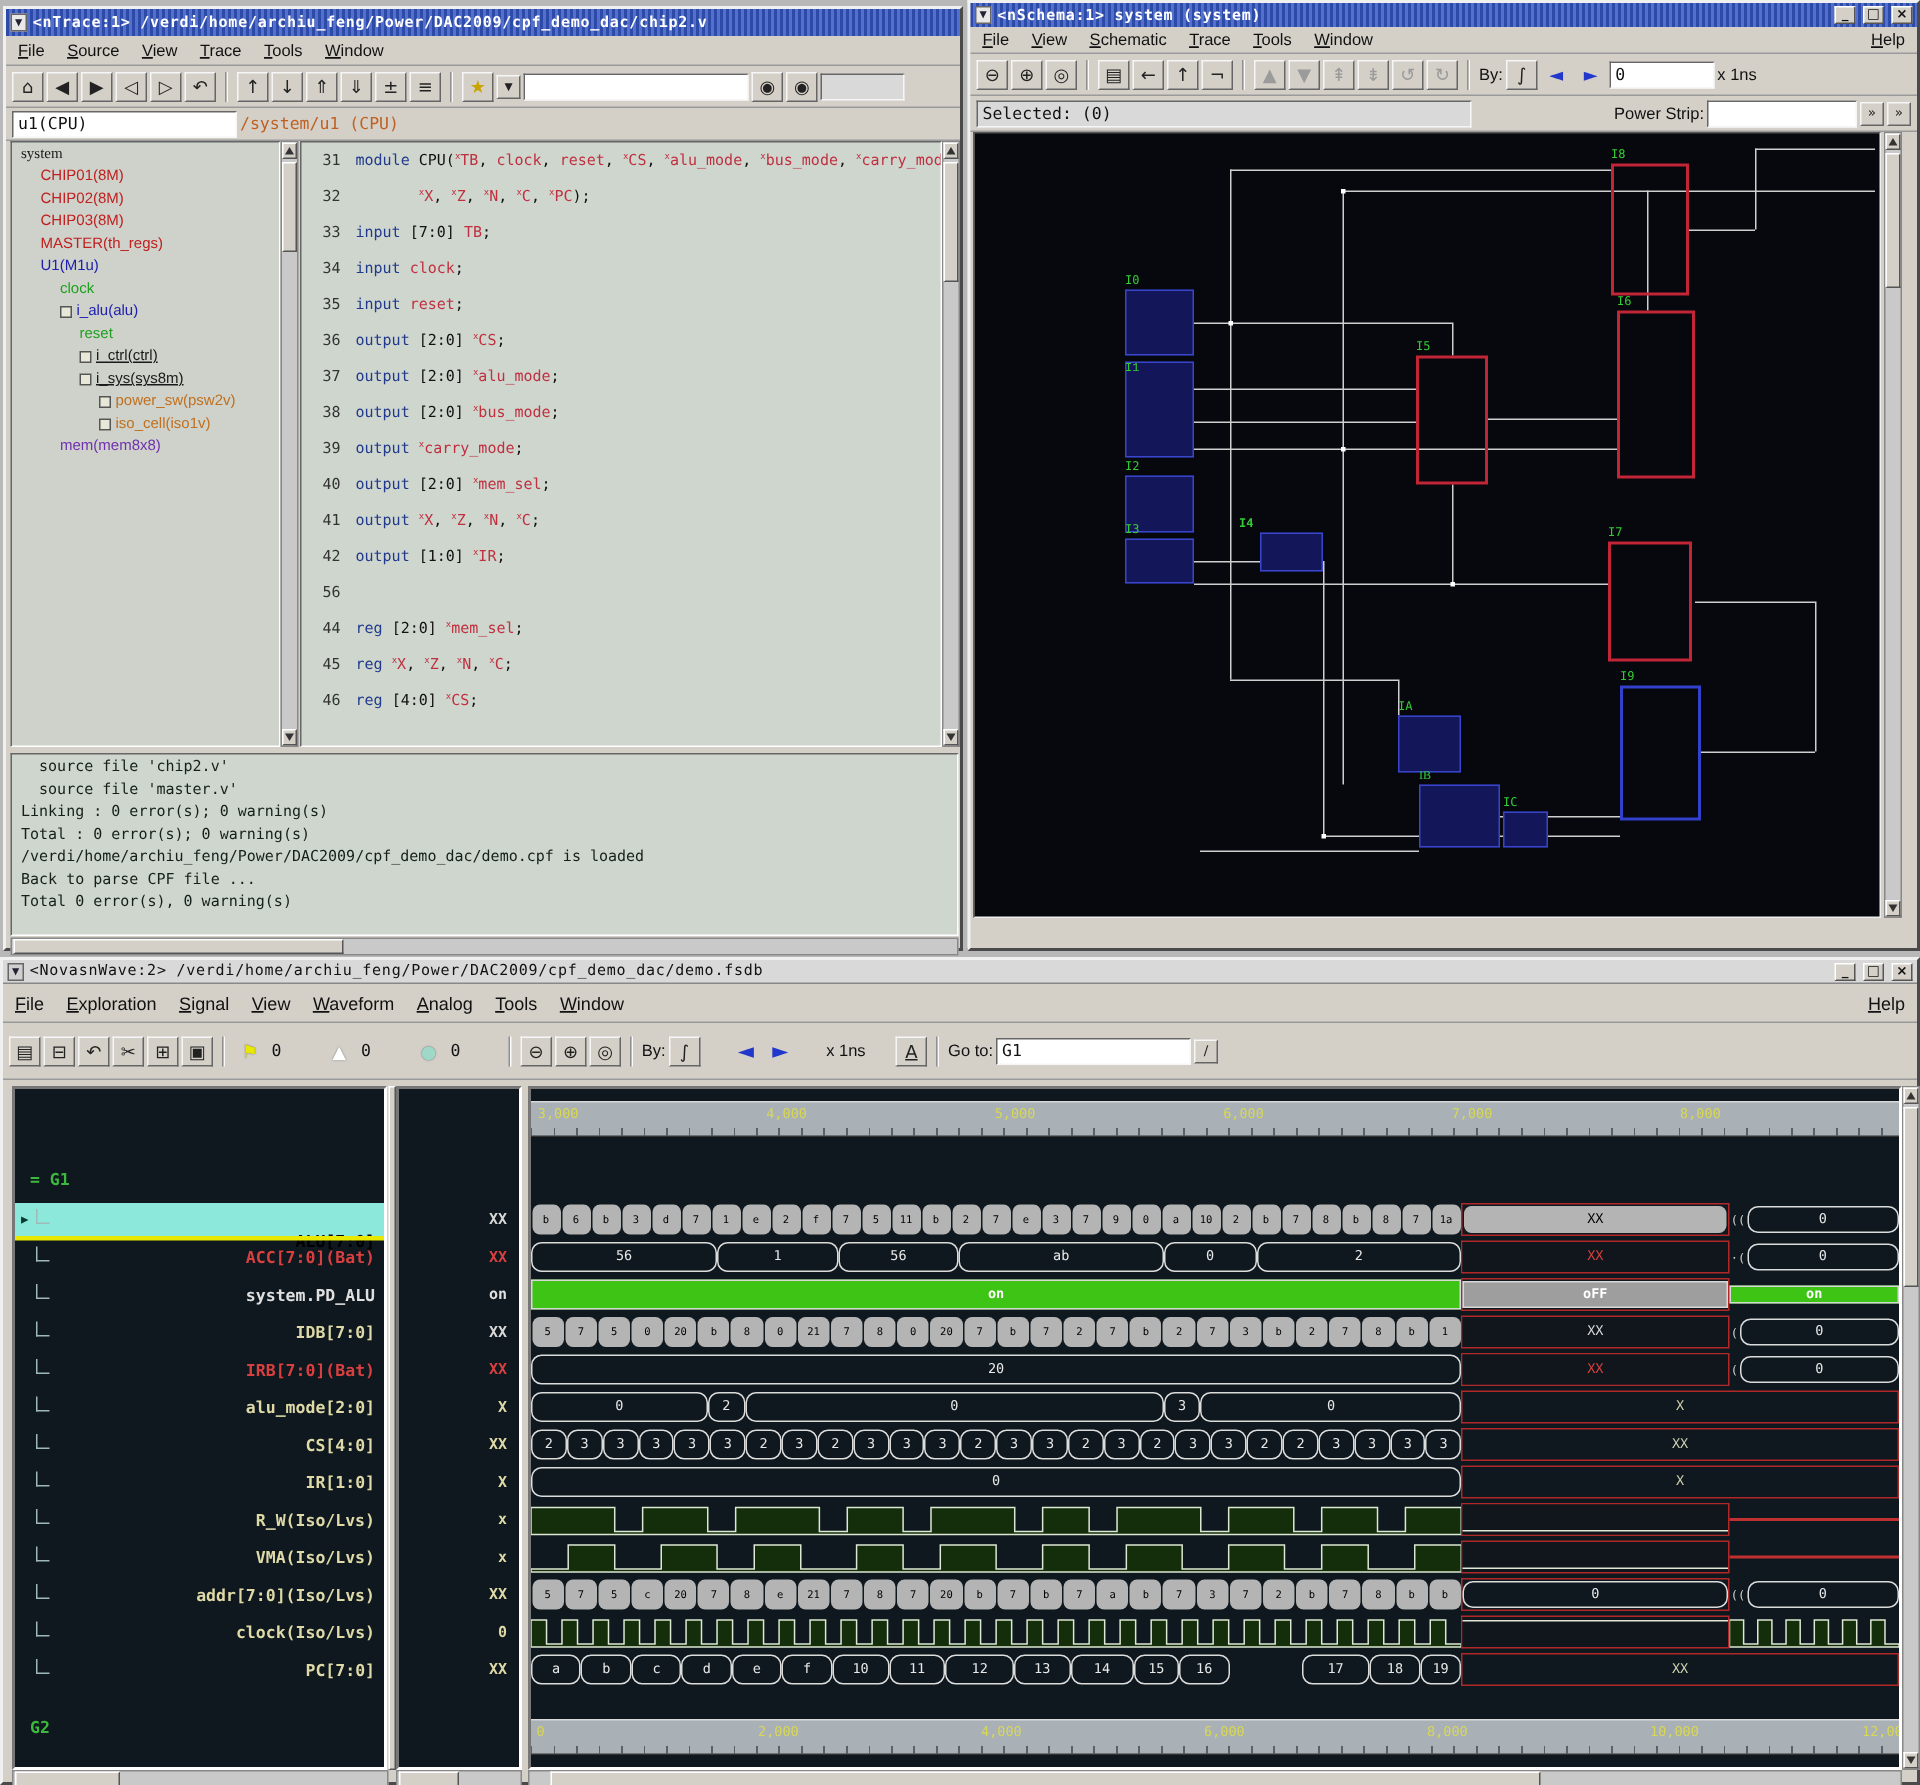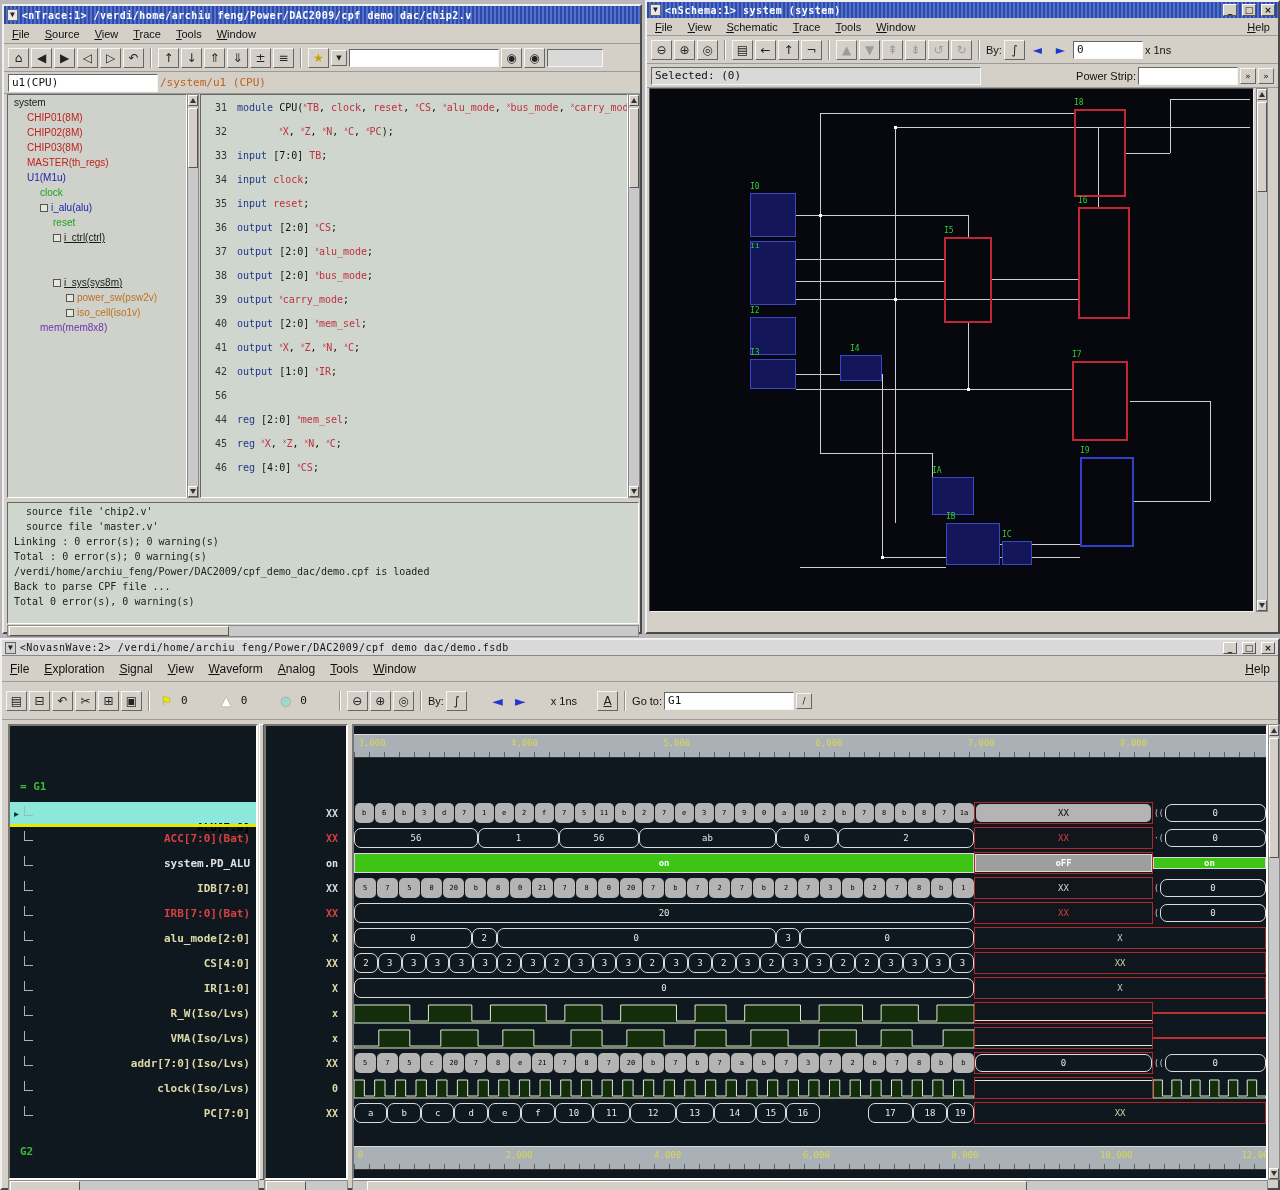--- a/index.html
+++ b/index.html
@@ -149,21 +149,21 @@
       <span class="tbtn">◉</span>
       <span class="tbtn">◉</span>
       <span class="sunken" style="width: 56px; background: rgb(217, 217, 217);"></span>
     </div>
   <div class="toolbar" style="height:22px;">
     <span class="sunken" style="width:150px;">u1(CPU)</span>
     <span class="lbl" style="color:#c06020;font-family:'DejaVu Sans Mono',monospace;">/system/u1 (CPU)</span>
   </div>
   <div id="nt-tree">
       <div class="tree-row" style="padding-left: 6px;">
-        <span style="color: rgb(26, 26, 26);">system</span>
+        <span style="color: rgb(26, 26, 26); font-family: Liberation Serif, serif;">system</span>
       </div>
       <div class="tree-row" style="padding-left: 19px;">
         <span style="color: rgb(192, 32, 32);">CHIP01(8M)</span>
       </div>
       <div class="tree-row" style="padding-left: 19px;">
         <span style="color: rgb(192, 32, 32);">CHIP02(8M)</span>
       </div>
       <div class="tree-row" style="padding-left: 19px;">
         <span style="color: rgb(192, 32, 32);">CHIP03(8M)</span>
       </div>
@@ -180,21 +180,21 @@
         <span class="tree-box"></span>
         <span style="color: rgb(32, 32, 176);">i_alu(alu)</span>
       </div>
       <div class="tree-row" style="padding-left: 45px;">
         <span style="color: rgb(32, 160, 32);">reset</span>
       </div>
       <div class="tree-row" style="padding-left: 45px;">
         <span class="tree-box"></span>
         <span class="tree-ul" style="color: rgb(26, 26, 26);">i_ctrl(ctrl)</span>
       </div>
-      <div class="tree-row" style="padding-left: 45px; margin-top: 30px;">
+      <div class="tree-row" style="padding-left: 45px;">
         <span class="tree-box"></span>
         <span class="tree-ul" style="color: rgb(26, 26, 26);">i_sys(sys8m)</span>
       </div>
       <div class="tree-row" style="padding-left: 58px;">
         <span class="tree-box"></span>
         <span style="color: rgb(192, 112, 32);">power_sw(psw2v)</span>
       </div>
       <div class="tree-row" style="padding-left: 58px;">
         <span class="tree-box"></span>
         <span style="color: rgb(192, 112, 32);">iso_cell(iso1v)</span>
@@ -333,35 +333,35 @@
       <div class="wire" style="left: 520px; top: 10px; width: 80px; height: 1px;"></div>
       <div class="blk bf" style="left: 100px; top: 104px; width: 46px; height: 44px;"></div>
       <div class="blk-label" style="left: 100px; top: 93px;">I0</div>
       <div class="blk bf" style="left: 100px; top: 152px; width: 46px; height: 64px;"></div>
       <div class="blk-label" style="left: 100px; top: 152px; font-family: Liberation Mono, monospace;">I1</div>
       <div class="blk bf" style="left: 100px; top: 228px; width: 46px; height: 38px;"></div>
       <div class="blk-label" style="left: 100px; top: 217px;">I2</div>
       <div class="blk bf" style="left: 100px; top: 270px; width: 46px; height: 30px;"></div>
       <div class="blk-label" style="left: 100px; top: 259px;">I3</div>
       <div class="blk bf" style="left: 190px; top: 266px; width: 42px; height: 26px;"></div>
-      <div class="blk-label" style="left: 200px; top: 255px;">I4</div>
+      <div class="blk-label" style="left: 176px; top: 255px; font-weight: bold;">I4</div>
       <div class="blk r" style="left: 294px; top: 148px; width: 48px; height: 86px;"></div>
       <div class="blk-label" style="left: 294px; top: 137px;">I5</div>
       <div class="blk r" style="left: 424px; top: 20px; width: 52px; height: 88px;"></div>
       <div class="blk-label" style="left: 424px; top: 9px;">I8</div>
       <div class="blk r" style="left: 428px; top: 118px; width: 52px; height: 112px;"></div>
       <div class="blk-label" style="left: 428px; top: 107px;">I6</div>
       <div class="blk r" style="left: 422px; top: 272px; width: 56px; height: 80px;"></div>
       <div class="blk-label" style="left: 422px; top: 261px;">I7</div>
       <div class="blk b" style="left: 430px; top: 368px; width: 54px; height: 90px;"></div>
       <div class="blk-label" style="left: 430px; top: 357px;">I9</div>
       <div class="blk bf" style="left: 282px; top: 388px; width: 42px; height: 38px;"></div>
       <div class="blk-label" style="left: 282px; top: 377px;">IA</div>
       <div class="blk bf" style="left: 296px; top: 434px; width: 54px; height: 42px;"></div>
-      <div class="blk-label" style="left: 296px; top: 423px;">IB</div>
+      <div class="blk-label" style="left: 296px; top: 423px; font-family: Liberation Serif, serif;">IB</div>
       <div class="blk bf" style="left: 352px; top: 452px; width: 30px; height: 24px;"></div>
       <div class="blk-label" style="left: 352px; top: 441px;">IC</div>
       <div class="dot" style="left: 169px; top: 125px;"></div>
       <div class="dot" style="left: 244px; top: 209px;"></div>
       <div class="dot" style="left: 317px; top: 299px;"></div>
       <div class="dot" style="left: 231px; top: 467px;"></div>
       <div class="dot" style="left: 244px; top: 37px;"></div>
     </div>
   <div class="vsb" style="left:609px;top:86px;height:524px;">
     <span class="sb-btn">

